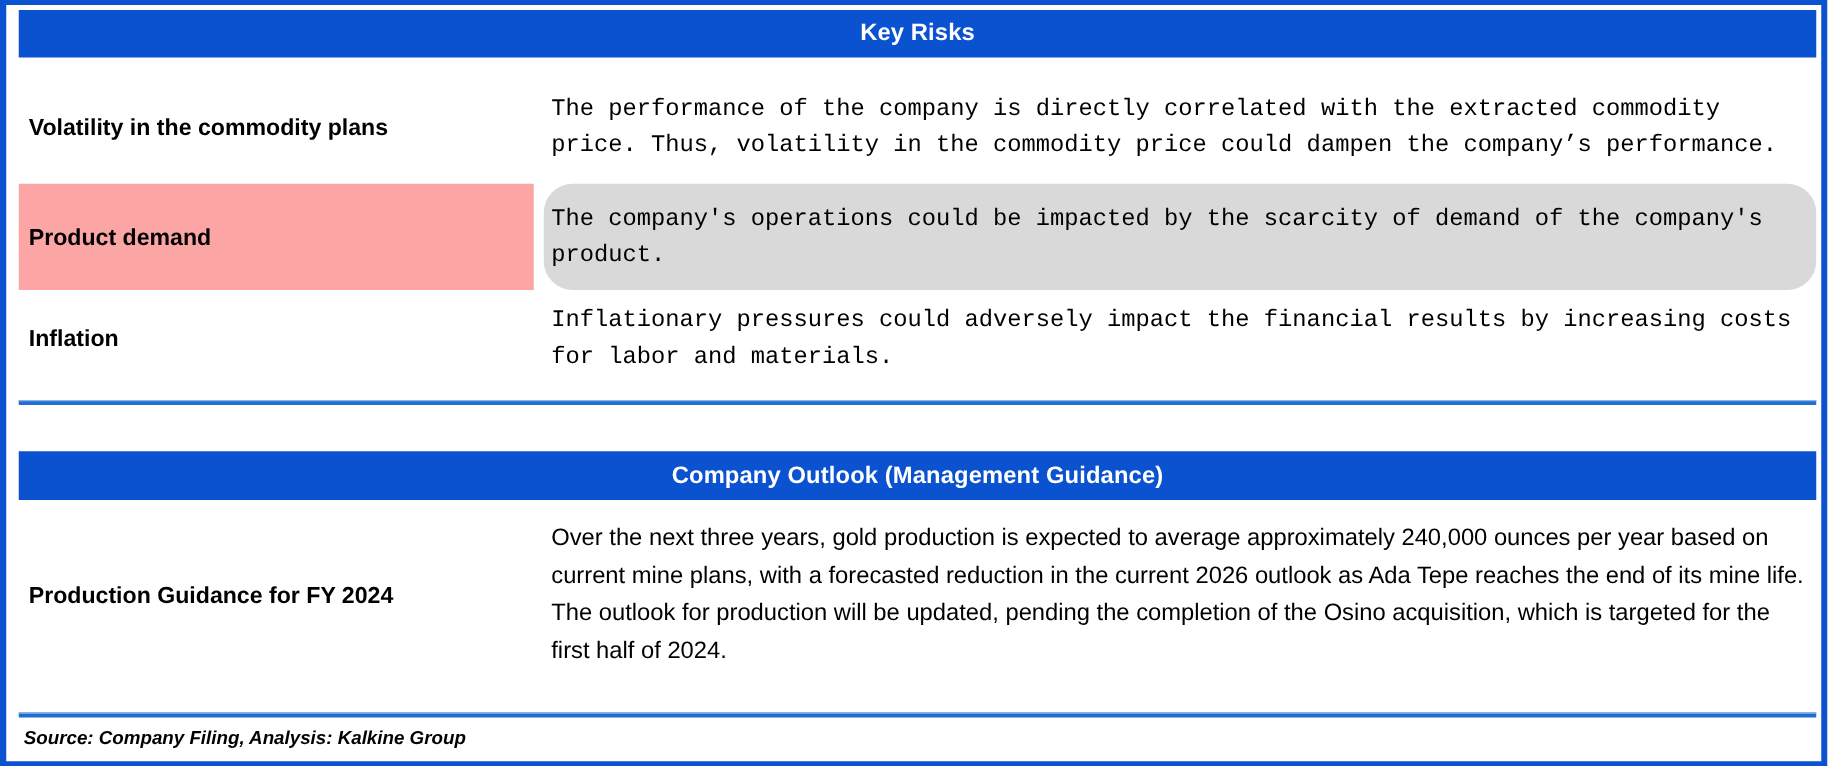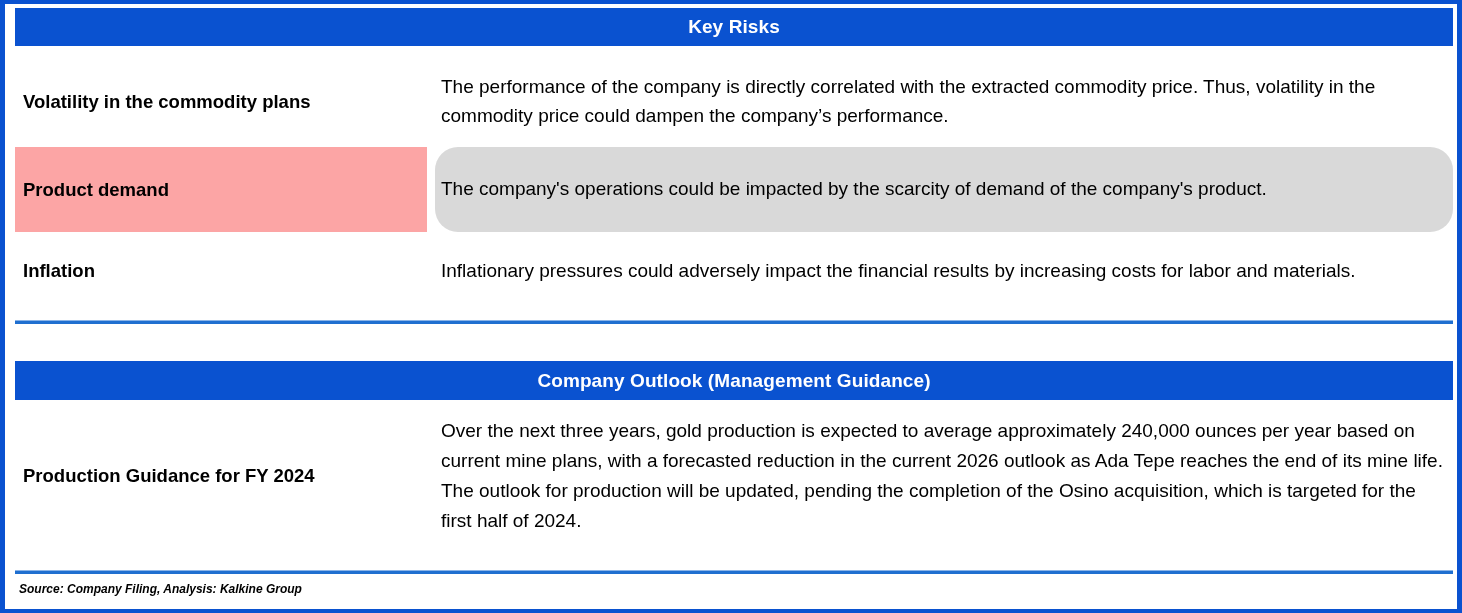--- a/index.html
+++ b/index.html
@@ -86,20 +86,21 @@
   }
   .cell-desc {
     flex: 1 1 auto;
     box-sizing: border-box;
     display: flex;
     align-items: center;
     font-size: 19px;
     color: #000000;
     line-height: 1.52;
     padding: 0 8px 0 6px;
+    font-family: Liberation Mono, monospace;
   }
   .row-shaded .cell-label {
     background: #fca5a5;
     margin-right: 8px;
     width: 412px;
     flex: 0 0 412px;
   }
   .row-shaded .cell-desc {
     background: #d9d9d9;
     border-radius: 23px;
@@ -161,21 +162,21 @@
     width: 1438px;
     height: 4px;
     background: #1f6fd0;
     border-top: 1px solid #8ab4e8;
     box-sizing: border-box;
   }
   .source-text {
     position: absolute;
     left: 14px;
     top: 578px;
-    font-size: 12px;
+    font-size: 15px;
     font-weight: bold;
     font-style: italic;
     color: #000000;
   }
 </style>
 </head>
 <body>
 
 <div class="page">
   <div class="inner">

